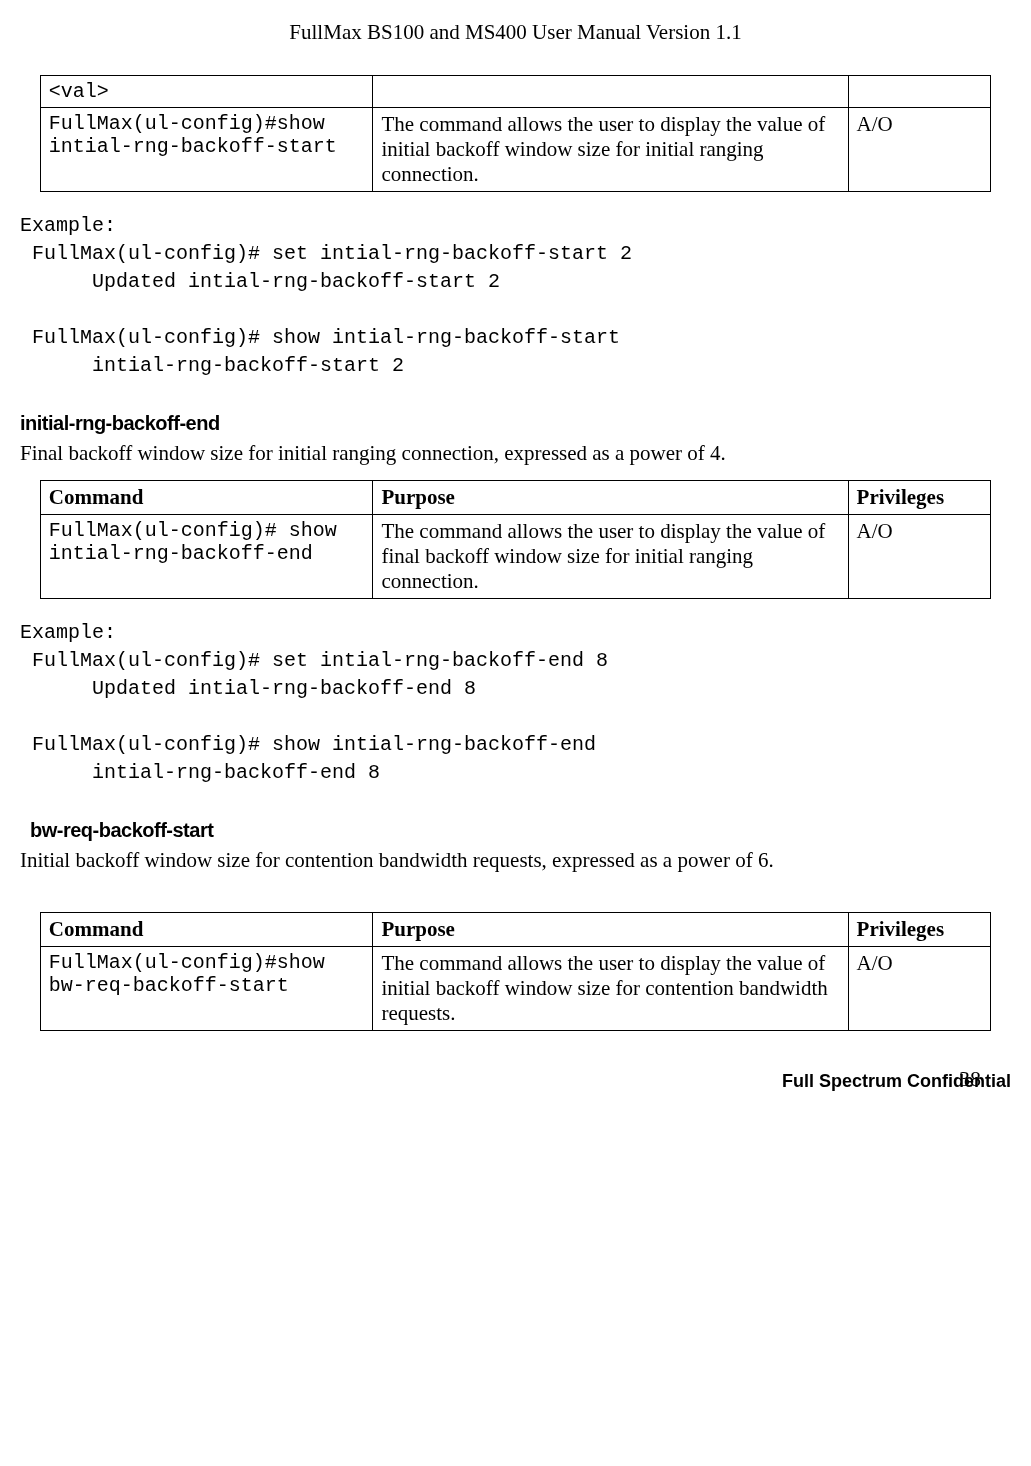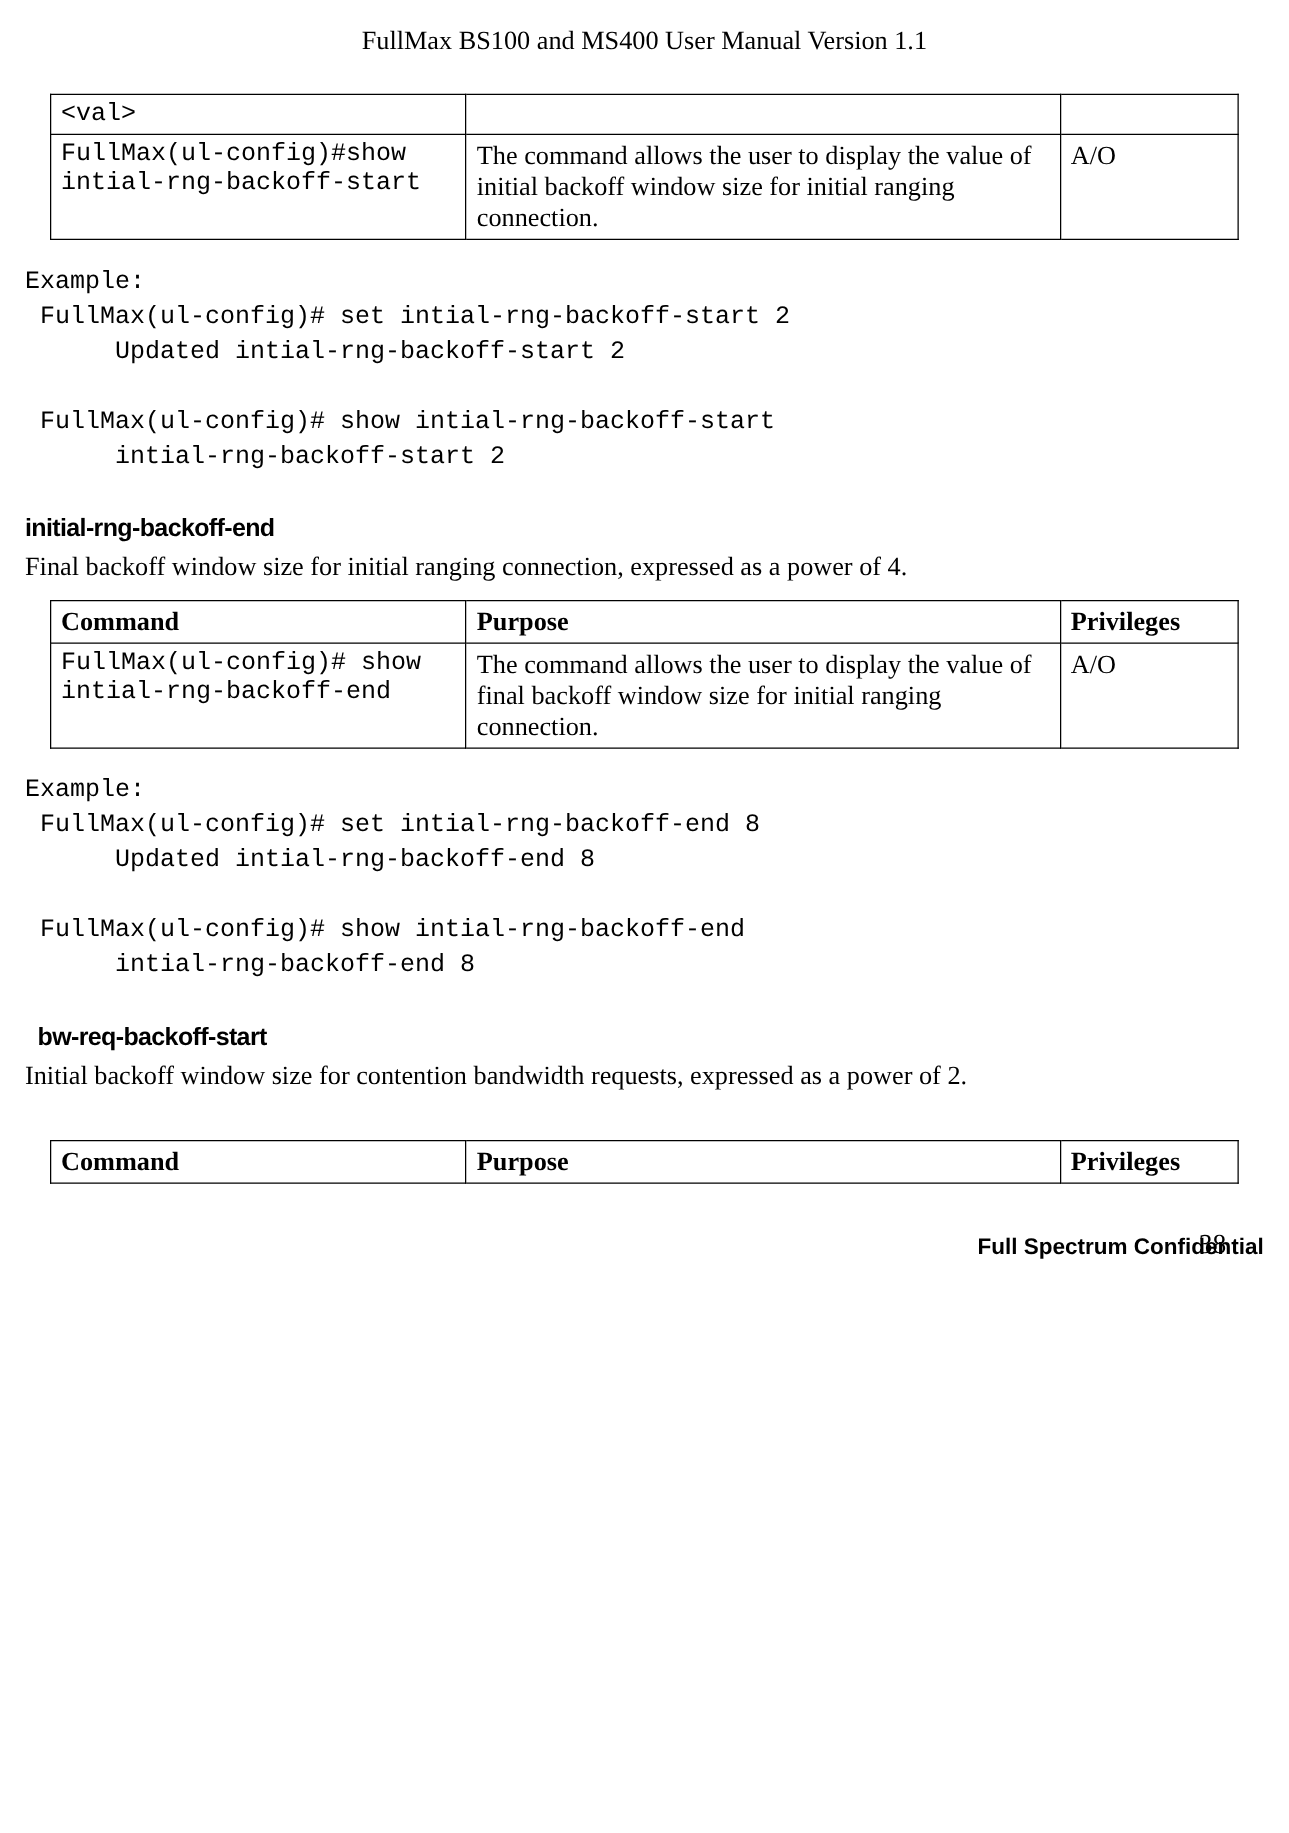--- a/index.html
+++ b/index.html
@@ -128,30 +128,35 @@
   </table>
 
 <pre class="example">Example:
  FullMax(ul-config)# set intial-rng-backoff-end 8
       Updated intial-rng-backoff-end 8
 
  FullMax(ul-config)# show intial-rng-backoff-end
       intial-rng-backoff-end 8</pre>
 
 <div class="section-heading indent-heading">bw-req-backoff-start</div>
-<div class="body-text">Initial backoff window size for contention bandwidth requests, expressed as a power of 2.</div>
+<div class="body-text">Initial backoff window size for contention bandwidth requests, expressed as a power of 6.</div>
 
 <br>
 
 <table>
   <tbody>
       <tr>
     <th class="col-cmd">Command</th>
     <th class="col-purpose">Purpose</th>
     <th class="col-priv">Privileges</th>
+  </tr>
+  <tr>
+    <td class="col-cmd mono">FullMax(ul-config)#show bw-req-backoff-start</td>
+    <td class="col-purpose">The command allows the user to display the value of initial backoff window size for contention bandwidth requests.</td>
+    <td class="col-priv">A/O</td>
   </tr>
 </tbody>
   </table>
 
 <div class="footer">
   <span>Full Spectrum Confidential</span>
   <span class="page-num">38</span>
 </div>
 
 

